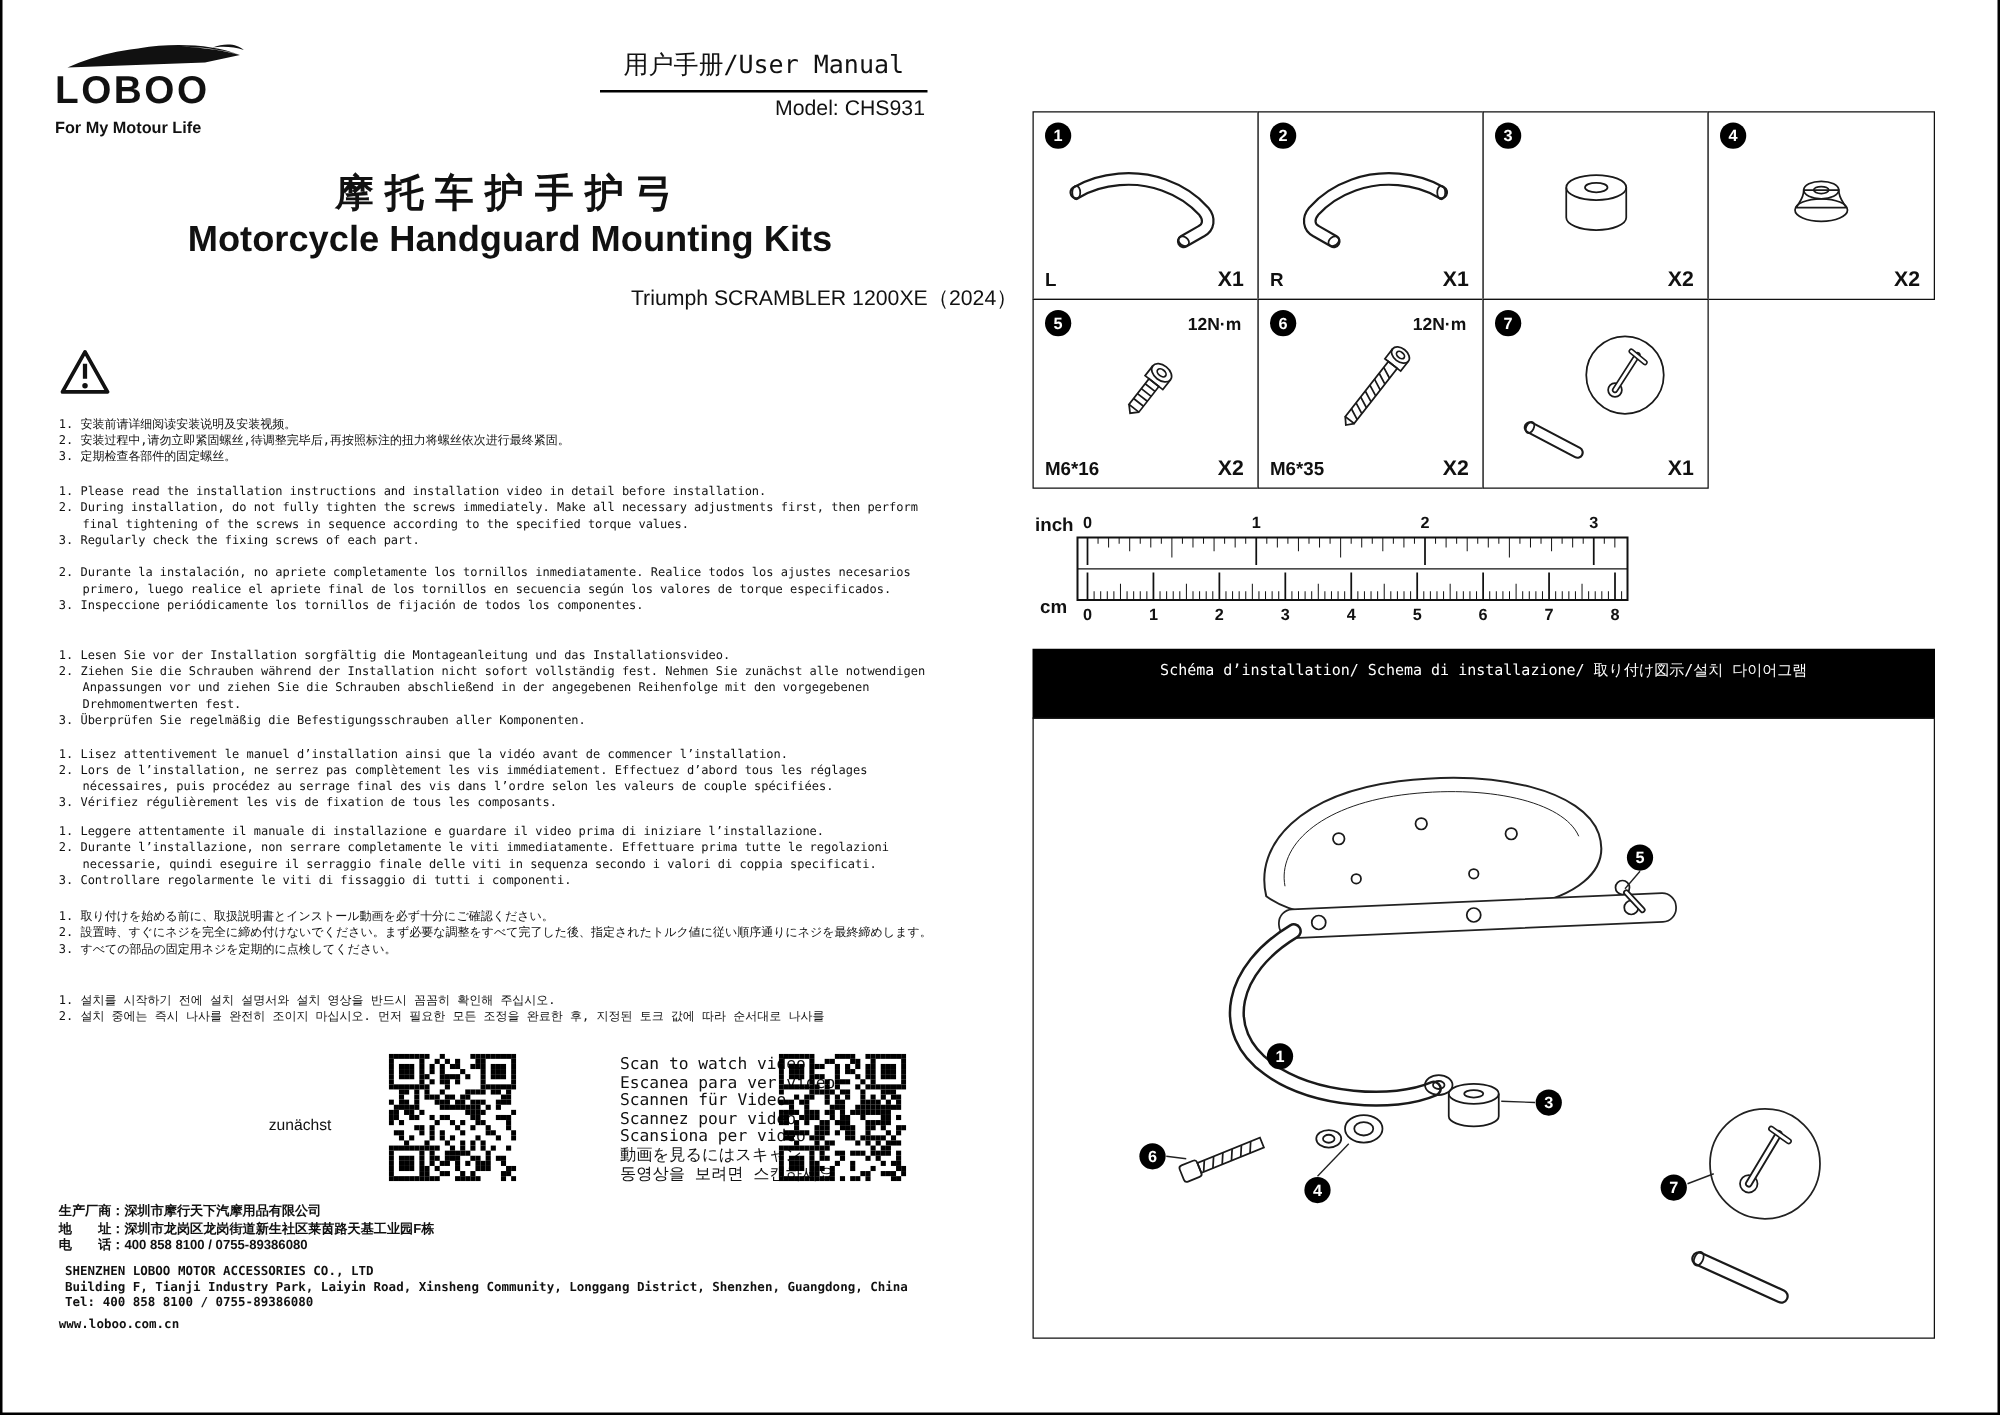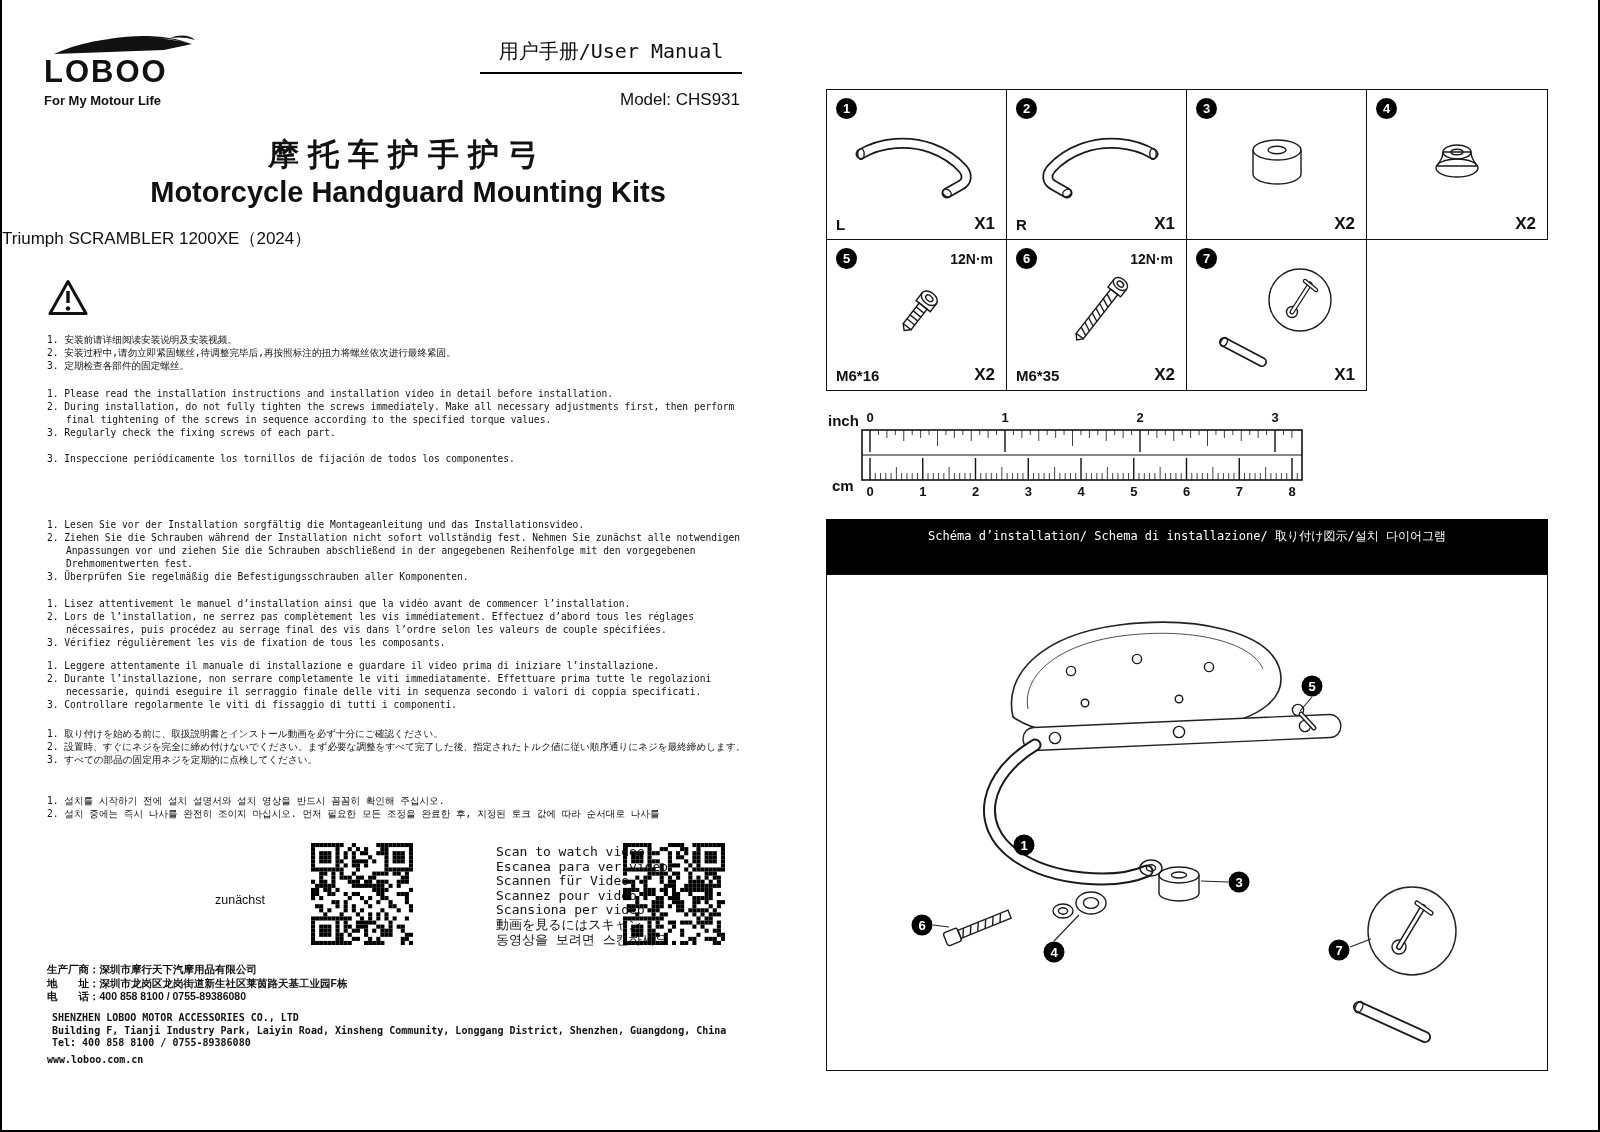--- a/index.html
+++ b/index.html
@@ -7,24 +7,24 @@
   .page {
     position:relative; width:1600px; height:1132px; background:#fff;
     font-family:"Liberation Sans", sans-serif; color:#111; overflow:hidden;
     border-left:2px solid #000; border-right:2px solid #000; border-bottom:2px solid #000;
   }
   .abs { position:absolute; }
 
   
   .doc-title { left:478px; top:38px; width:262px; text-align:center; font-size:20px;
     padding-bottom:7px; border-bottom:2px solid #000; font-family:"DejaVu Sans Mono",monospace; }
-  .model { left:478px; top:90px; width:260px; text-align:right; font-size:17px; font-weight:500; }
+  .model { left:478px; top:77px; width:260px; text-align:right; font-size:17px; font-weight:500; }
   .title-zh { left:0; top:134px; width:812px; text-align:center; font-size:31px; font-weight:600; letter-spacing:9px; }
   .title-en { left:0; top:176px; width:812px; text-align:center; font-size:29px; font-weight:900; }
-  .subtitle { left:0; top:227px; width:812px; text-align:left; font-size:17px; }
+  .subtitle { left:0; top:227px; width:812px; text-align:right; font-size:17px; }
 
   
   .warn-block { position:absolute; left:45px; width:714px;
     font-family:"DejaVu Sans Mono","Liberation Mono",monospace; font-size:9.6px; line-height:13px; color:#111; }
   .wl { padding-left:19px; text-indent:-19px; }
 
   
   .qr { position:absolute; width:102px; height:102px; }
   .qr svg rect { fill:#000; }
   .qr-label { left:213px; top:893px; font-size:12.5px; }
@@ -92,20 +92,21 @@
     <div class="wl">1. 安装前请详细阅读安装说明及安装视频。</div>
     <div class="wl">2. 安装过程中,请勿立即紧固螺丝,待调整完毕后,再按照标注的扭力将螺丝依次进行最终紧固。</div>
     <div class="wl">3. 定期检查各部件的固定螺丝。</div>
   </div>
   <div class="warn-block" style="top:387px">
     <div class="wl">1. Please read the installation instructions and installation video in detail before installation.</div>
     <div class="wl">2. During installation, do not fully tighten the screws immediately. Make all necessary adjustments first, then perform final tightening of the screws in sequence according to the specified torque values.</div>
     <div class="wl">3. Regularly check the fixing screws of each part.</div>
   </div>
   <div class="warn-block" style="top:452px">
+    <div class="wl">2. Durante la instalación, no apriete completamente los tornillos inmediatamente. Realice todos los ajustes necesarios primero, luego realice el apriete final de los tornillos en secuencia según los valores de torque especificados.</div>
     <div class="wl">3. Inspeccione periódicamente los tornillos de fijación de todos los componentes.</div>
   </div>
   <div class="warn-block" style="top:518px">
     <div class="wl">1. Lesen Sie vor der Installation sorgfältig die Montageanleitung und das Installationsvideo.</div>
     <div class="wl">2. Ziehen Sie die Schrauben während der Installation nicht sofort vollständig fest. Nehmen Sie zunächst alle notwendigen Anpassungen vor und ziehen Sie die Schrauben abschließend in der angegebenen Reihenfolge mit den vorgegebenen Drehmomentwerten fest.</div>
     <div class="wl">3. Überprüfen Sie regelmäßig die Befestigungsschrauben aller Komponenten.</div>
   </div>
   <div class="warn-block" style="top:597px">
     <div class="wl">1. Lisez attentivement le manuel d’installation ainsi que la vidéo avant de commencer l’installation.</div>
     <div class="wl">2. Lors de l’installation, ne serrez pas complètement les vis immédiatement. Effectuez d’abord tous les réglages nécessaires, puis procédez au serrage final des vis dans l’ordre selon les valeurs de couple spécifiées.</div>

